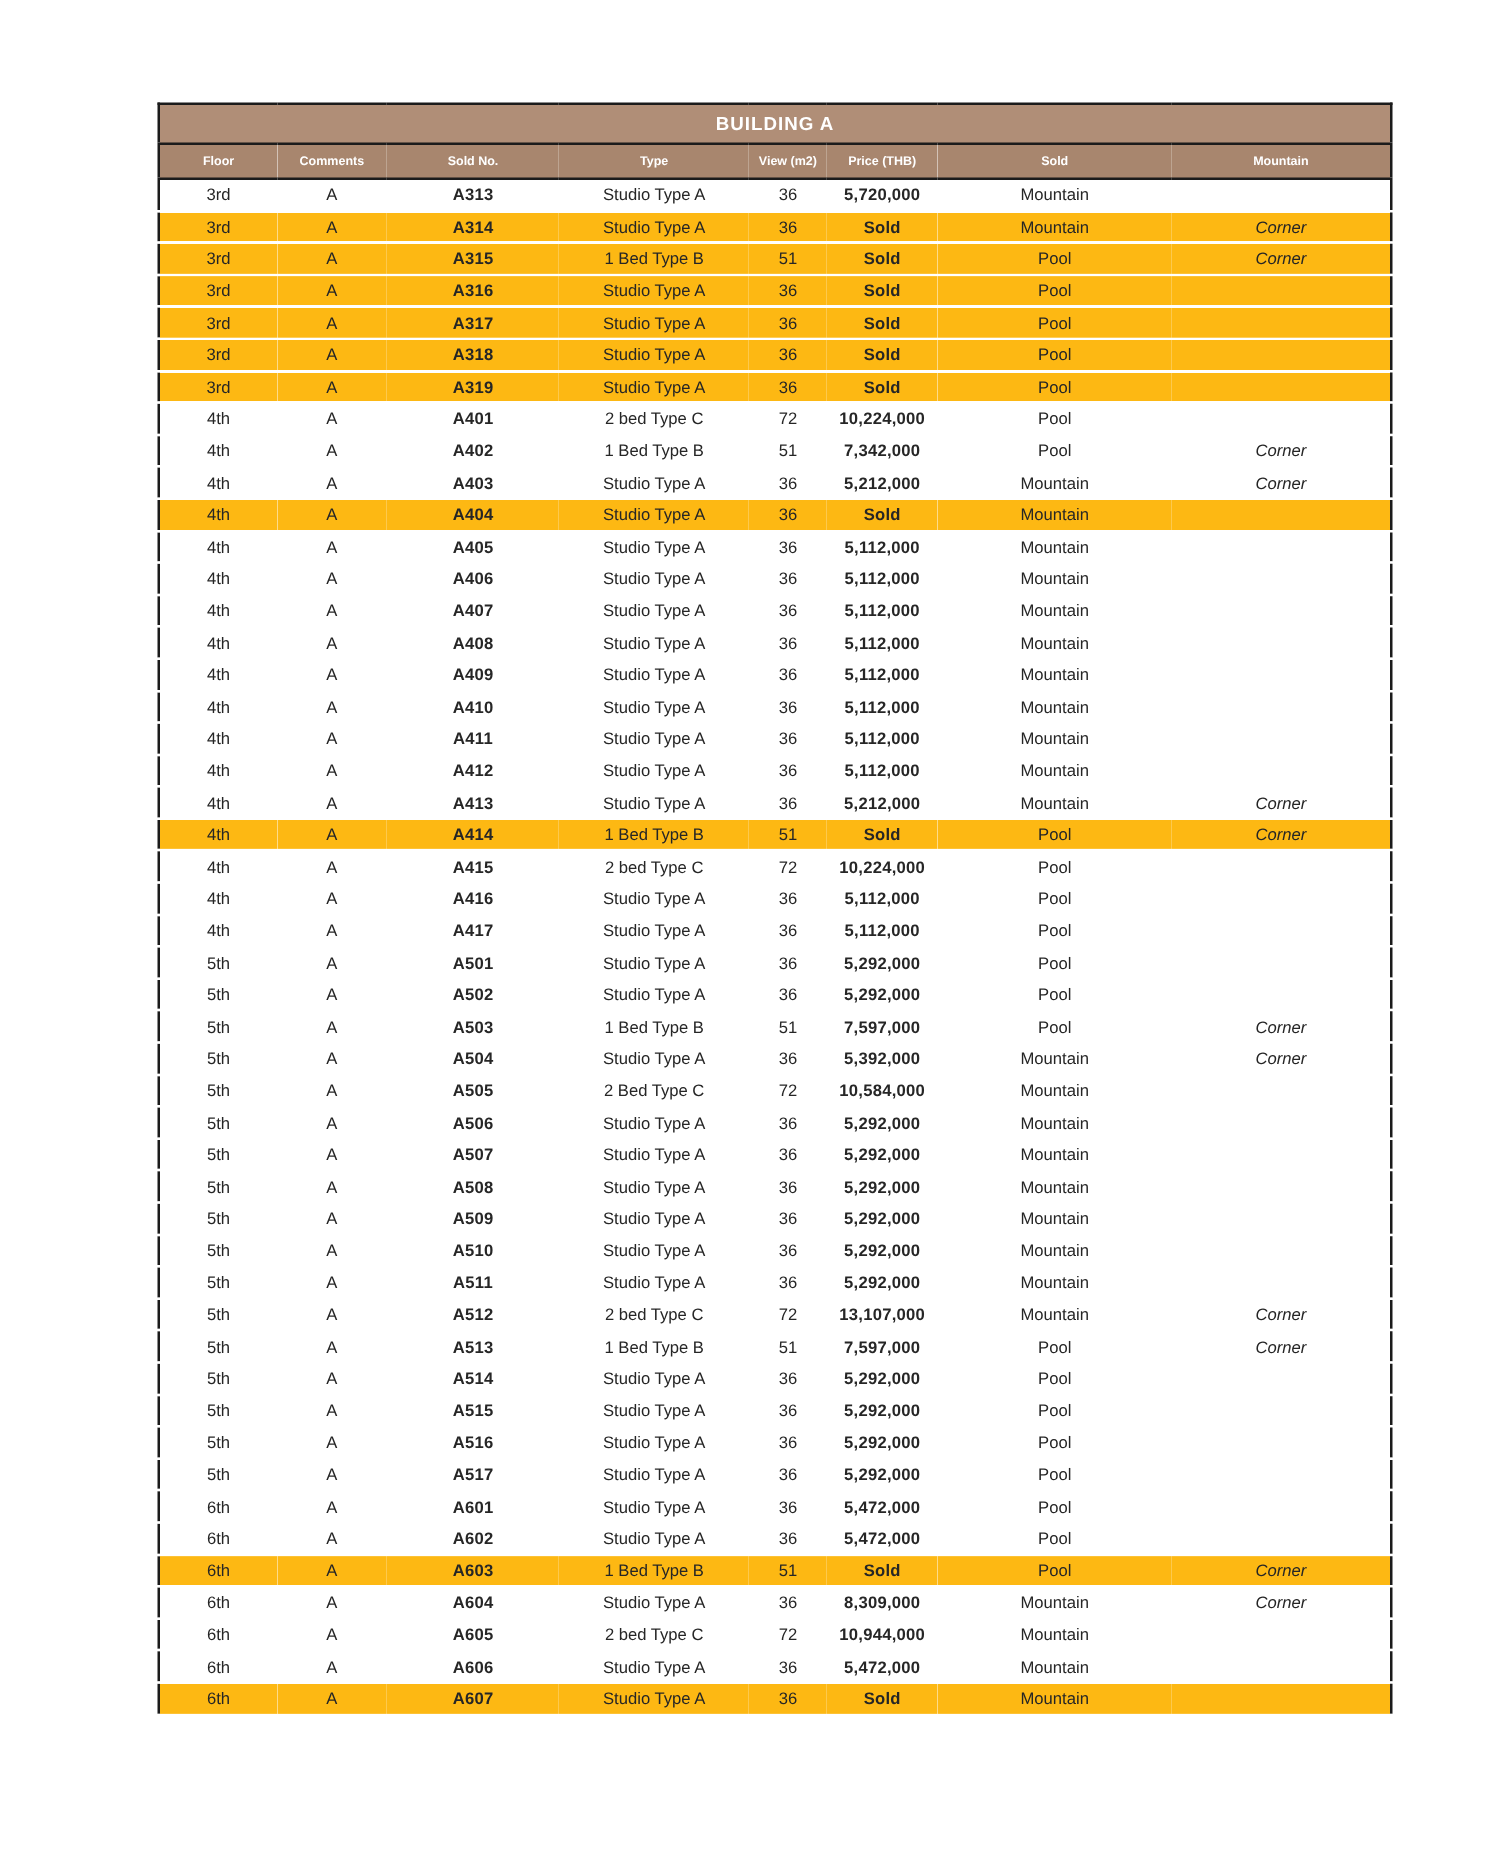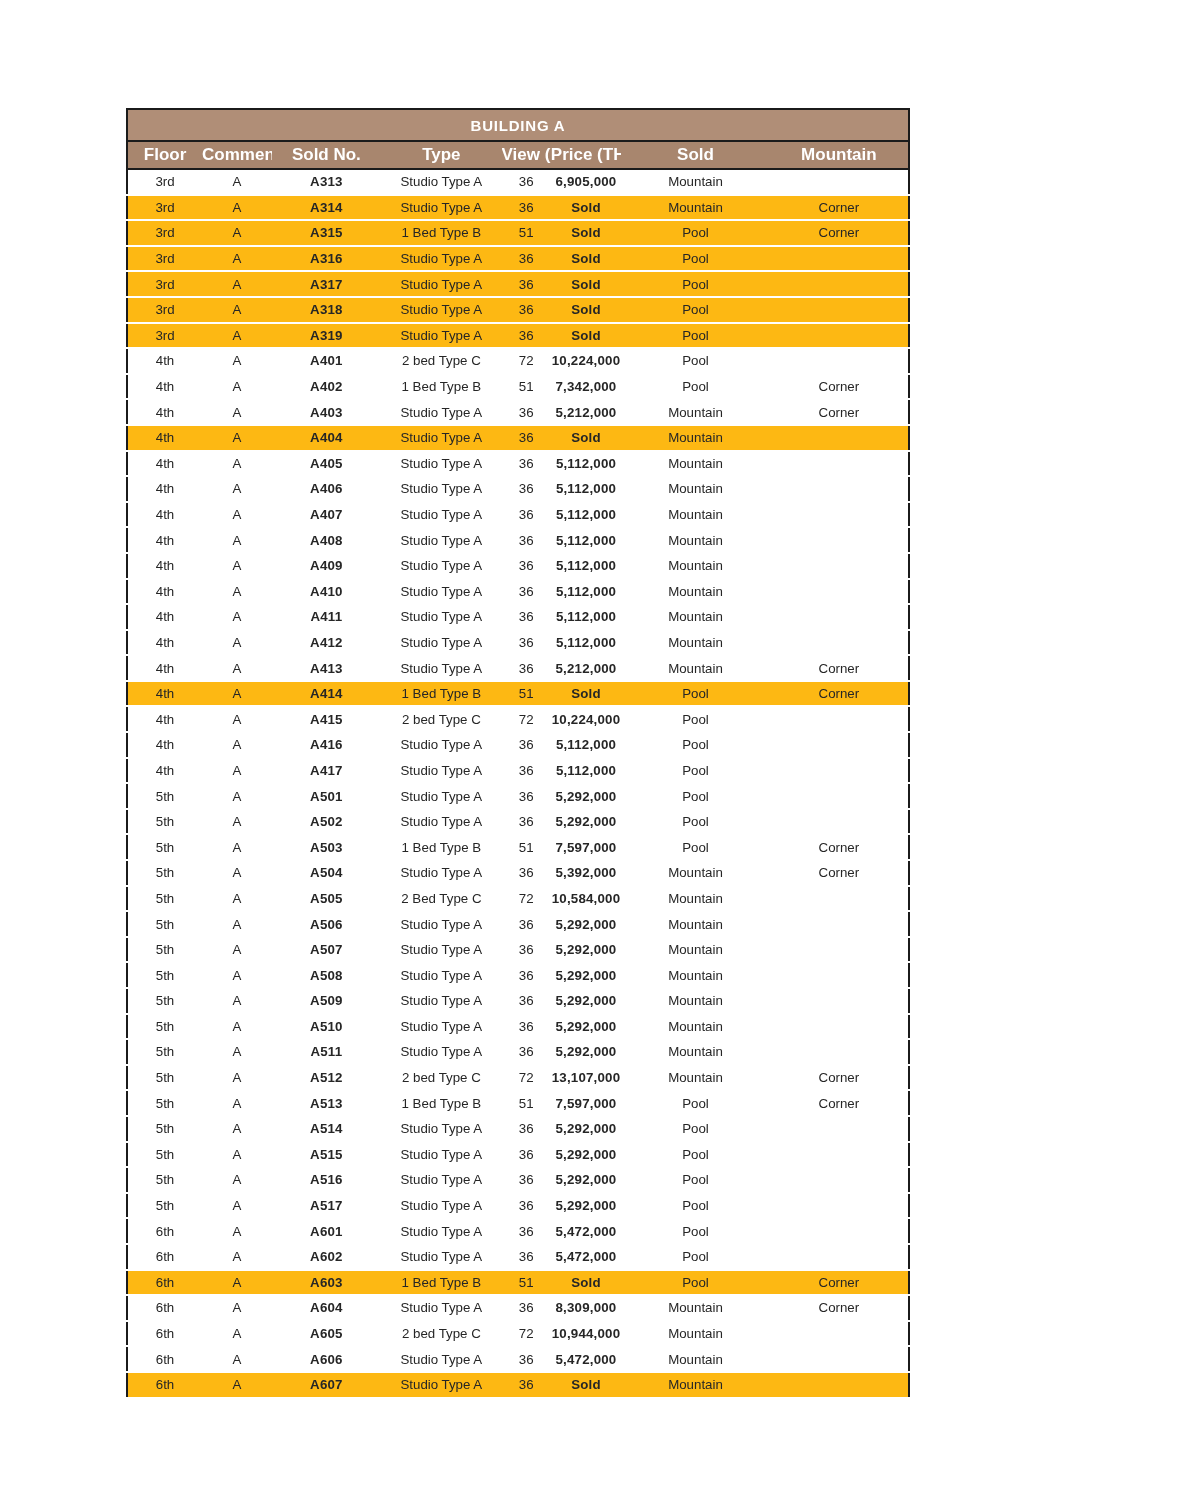--- a/index.html
+++ b/index.html
@@ -8,48 +8,48 @@
     --header-text:#ffffff;
     --sold-bg:#fdb813;
     --body-text:#262626;
     --border:#1b1b1b;
   }
   html,body{margin:0;padding:0;}
   body{
     width:1188px;height:1500px;background:#ffffff;position:relative;
     font-family:"Liberation Sans",sans-serif;
   }
-  .table-wrap{position:absolute;left:126px;top:108px;width:784px;}
+  .table-wrap{position:absolute;left:126px;top:82px;width:988px;}
   table{
     width:100%;border-collapse:collapse;table-layout:fixed;
     border-left:2px solid var(--border);
     border-right:2px solid var(--border);
     border-top:2px solid var(--border);
   }
   th,td{padding:0;text-align:center;vertical-align:middle;overflow:hidden;white-space:nowrap;}
   .title-cell{
     background:var(--title-bg);color:var(--header-text);
     font-weight:bold;font-size:15px;letter-spacing:.8px;height:30px;
     border-bottom:2.5px solid var(--border);
   }
   th.col-header{
     background:var(--header-bg);color:var(--header-text);
-    font-weight:bold;font-size:17px;height:26px;
+    font-weight:bold;font-size:10px;height:26px;
     border-bottom:2.5px solid var(--border);
     margin-left:48px;
   }
   tbody td{
     height:23.6px;font-size:13.3px;color:var(--body-text);
     border-bottom:2px solid rgba(255,255,255,.6);
     background:#ffffff;
   }
   tbody tr.sold-row td{background:var(--sold-bg);}
   tbody tr.group-start td{border-top:2.5px solid var(--border);}
   td.col-unit,td.col-price{font-weight:bold;letter-spacing:.2px;}
-  td.col-comments{}
+  td.col-comments{font-style:italic;}
 </style>
 </head>
 <body>
 
 <div class="table-wrap">
   <table>
     <colgroup>
       <col style="width:9.6%">
       <col style="width:8.9%">
       <col style="width:14.0%">
@@ -74,21 +74,21 @@
           <th class="col-header">Mountain</th>
         </tr>
     </thead>
     <tbody id="table-body">
         <tr class="">
           <td class="col-floor">3rd</td>
           <td class="col-building">A</td>
           <td class="col-unit">A313</td>
           <td class="col-type">Studio Type A</td>
           <td class="col-size">36</td>
-          <td class="col-price">6,905,000</td>
+          <td class="col-price">5,720,000</td>
           <td class="col-view">Mountain</td>
           <td class="col-comments"></td>
         </tr>
         <tr class="sold-row">
           <td class="col-floor">3rd</td>
           <td class="col-building">A</td>
           <td class="col-unit">A314</td>
           <td class="col-type">Studio Type A</td>
           <td class="col-size">36</td>
           <td class="col-price">Sold</td>

